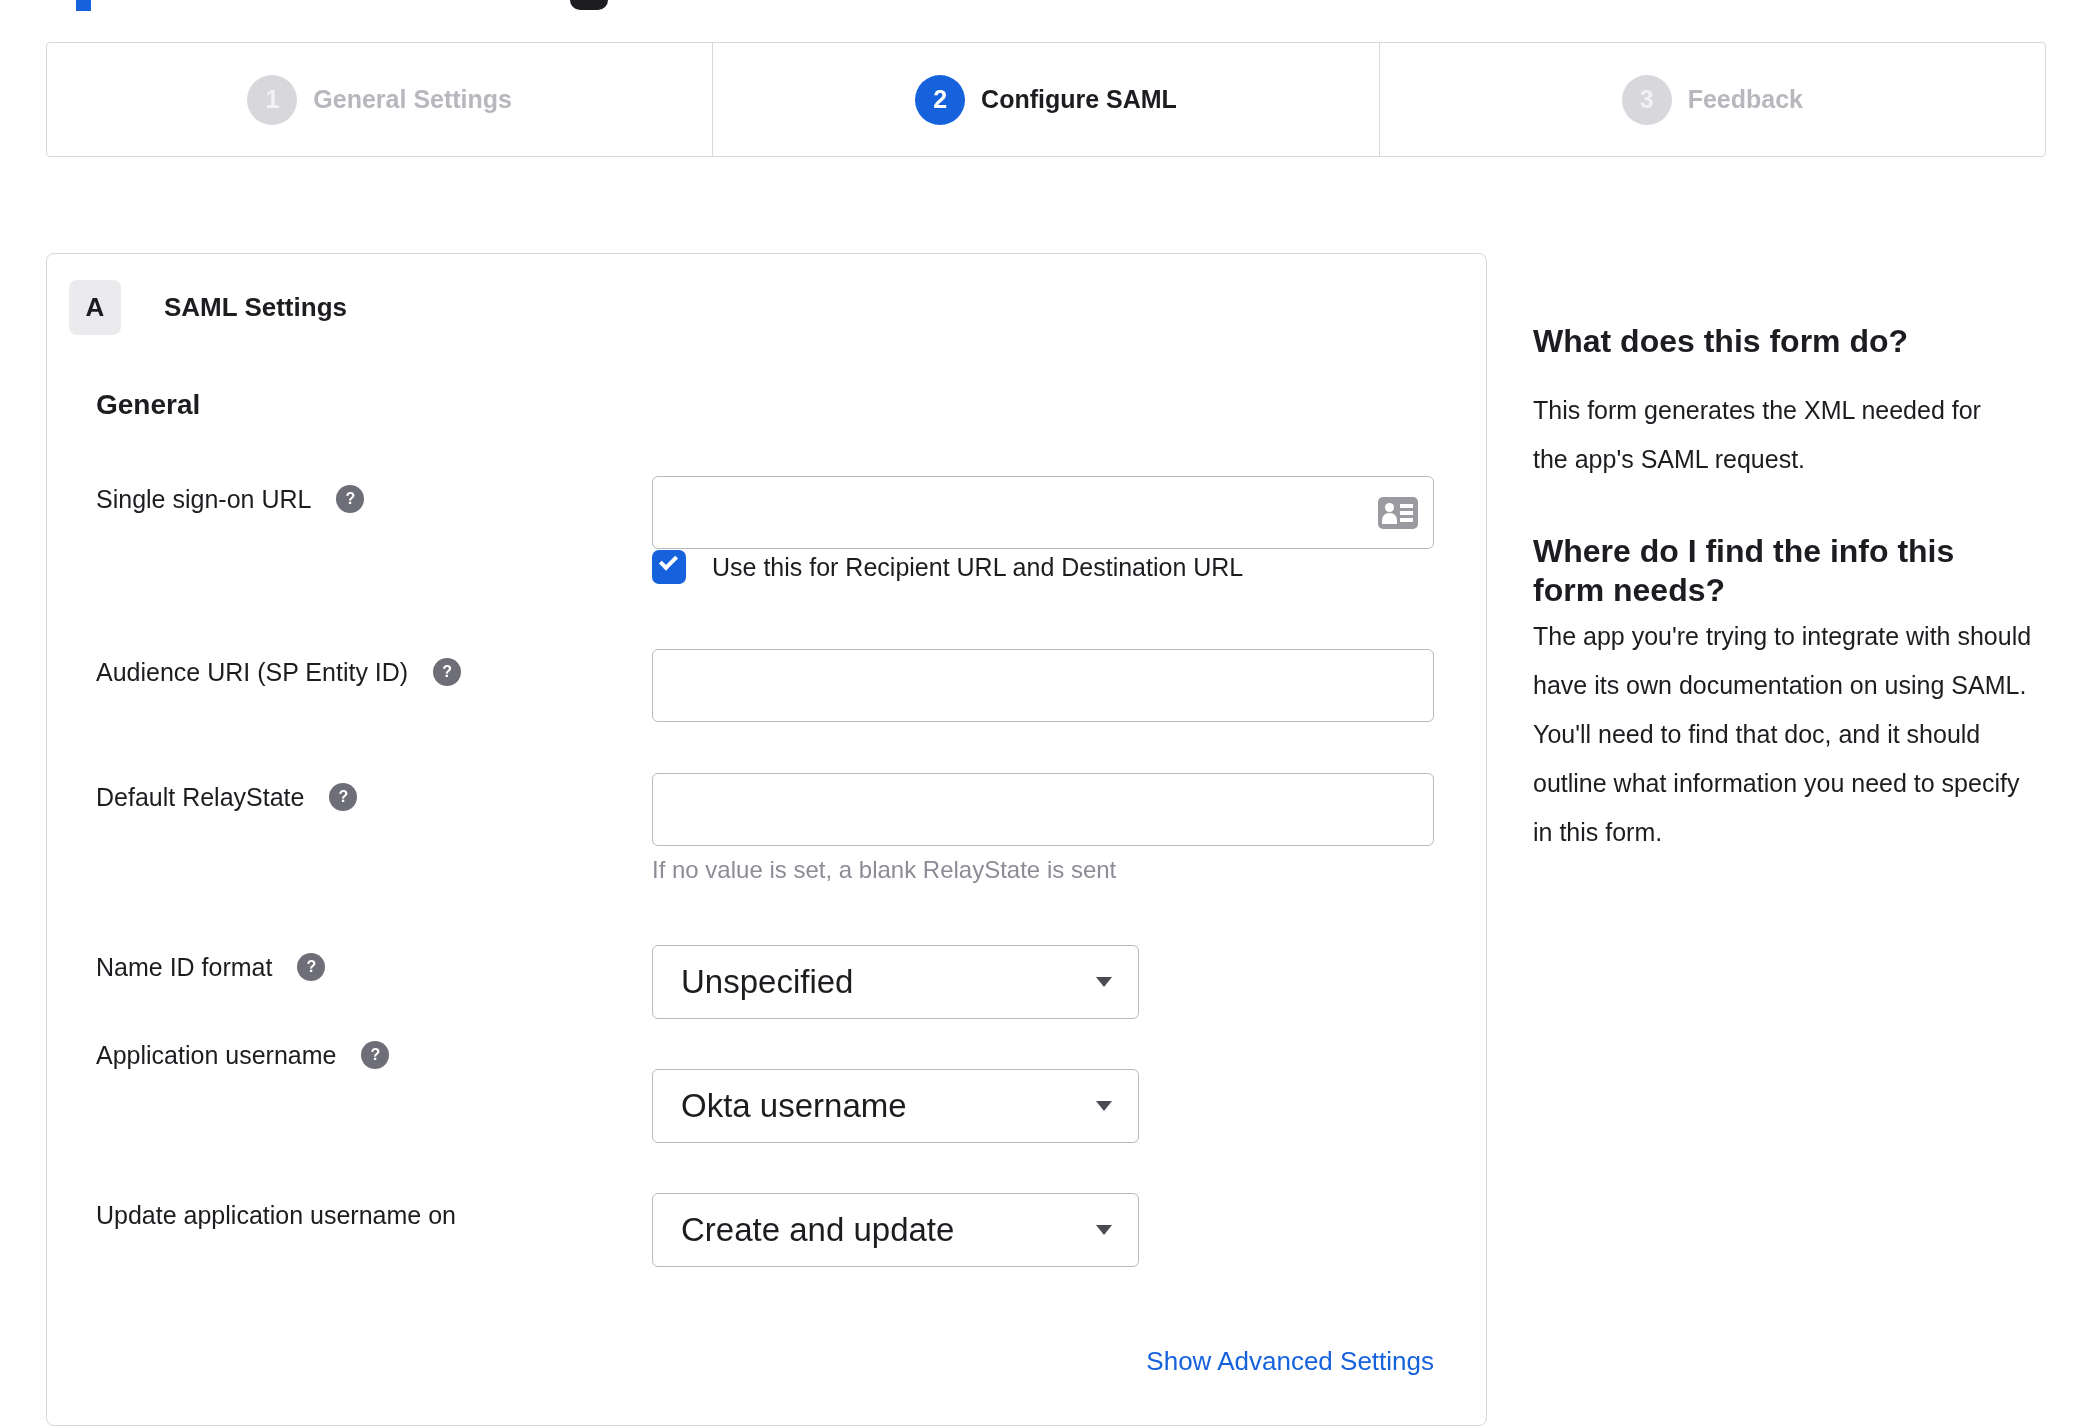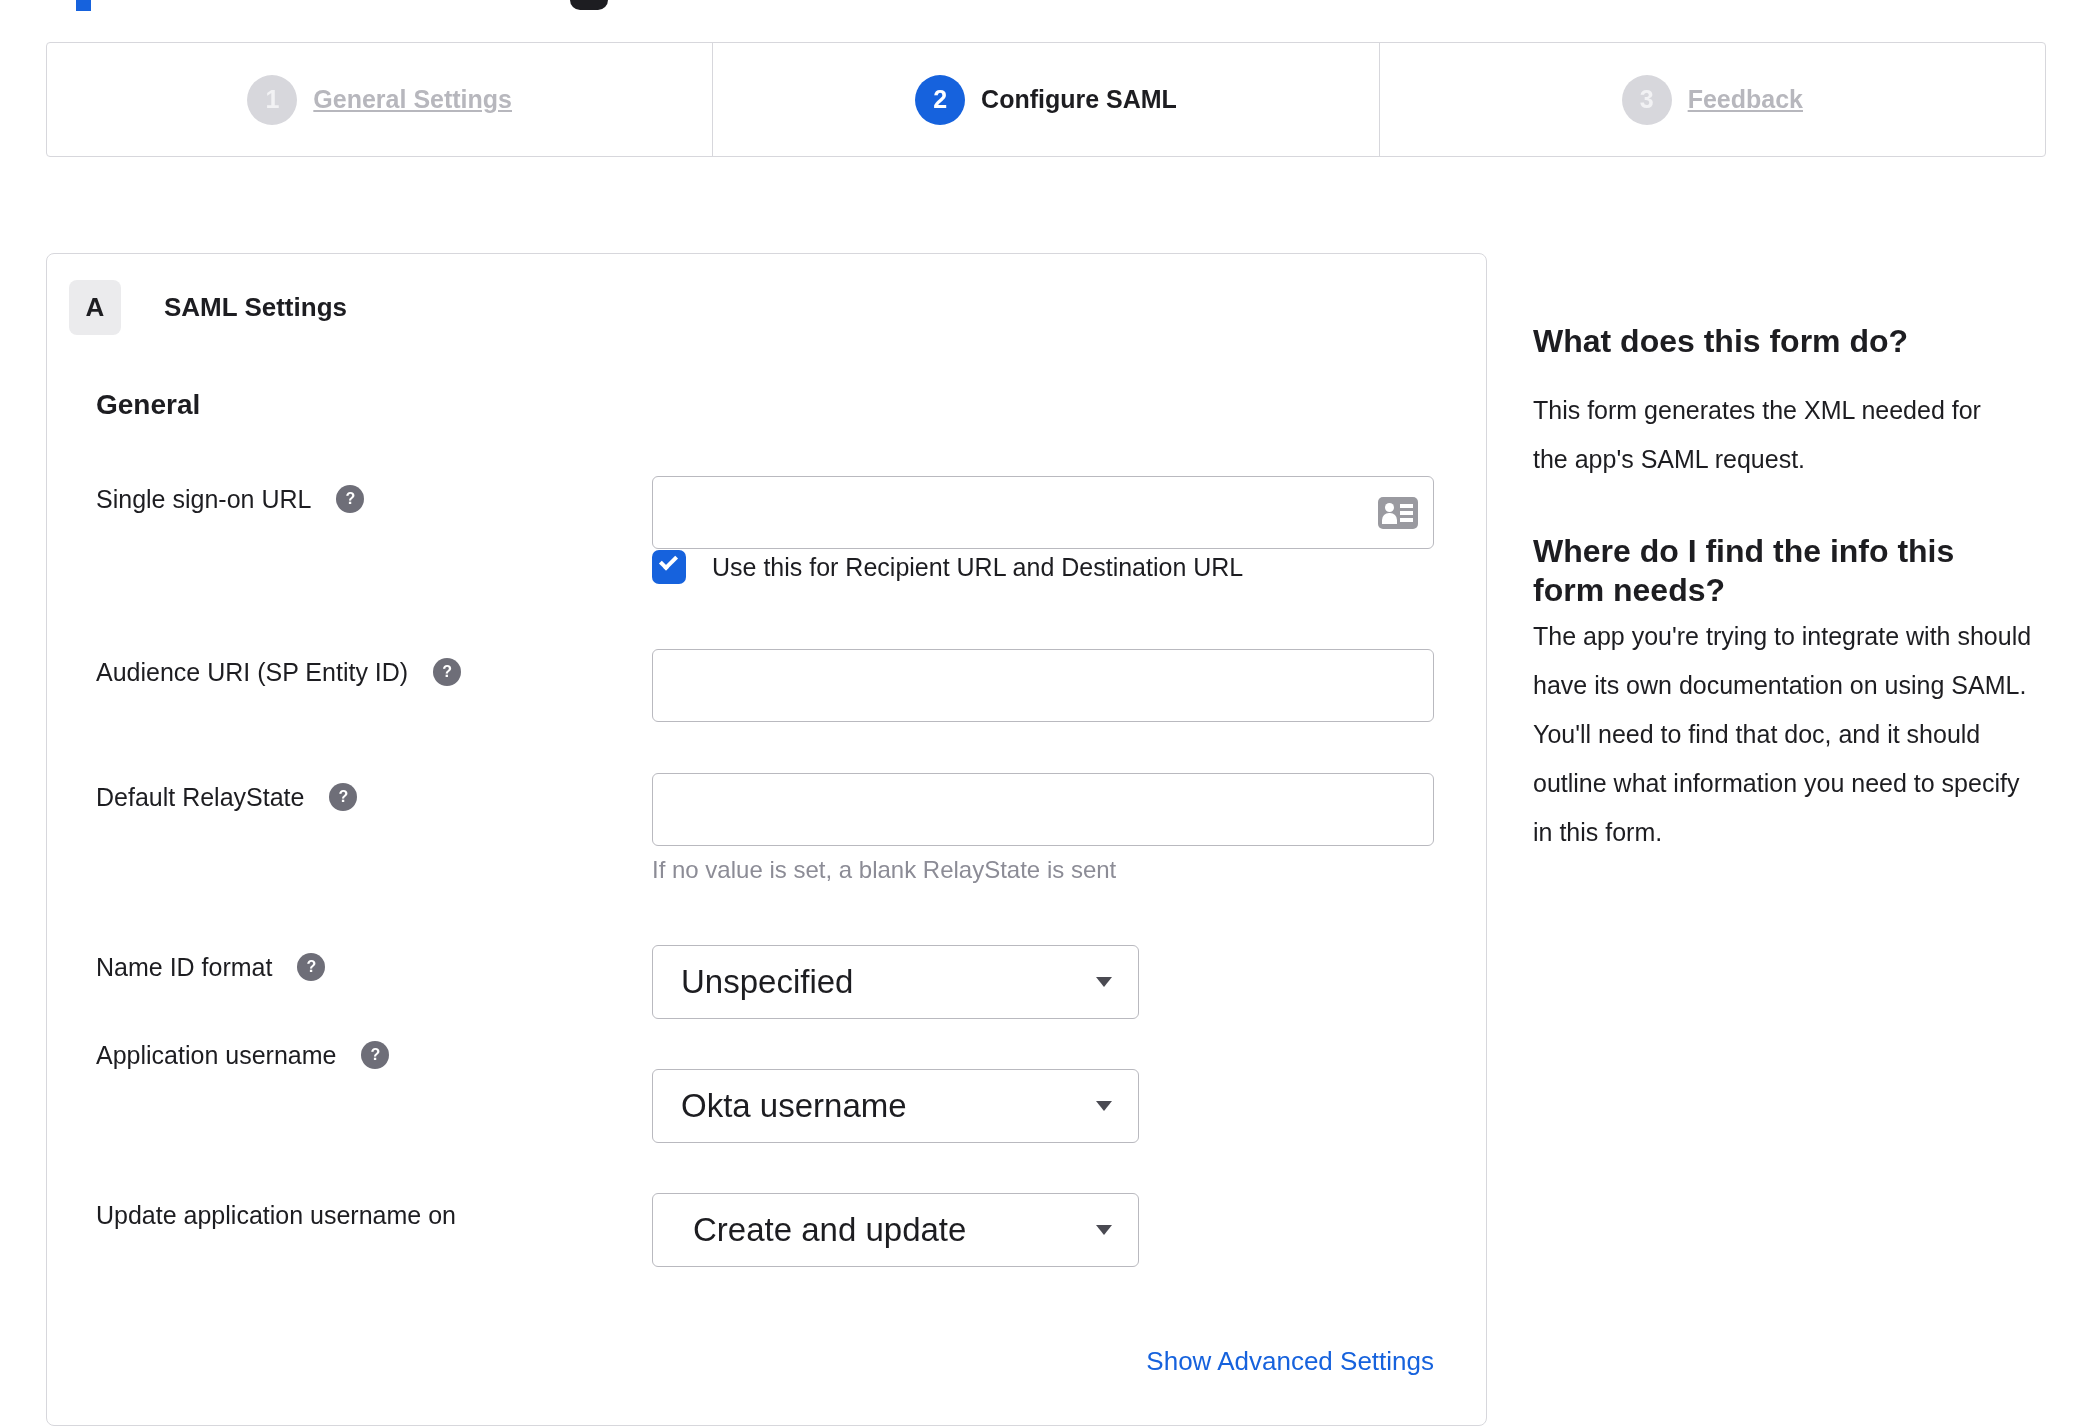--- a/index.html
+++ b/index.html
@@ -31,21 +31,21 @@
   }
   .step{flex:1;display:flex;align-items:center;justify-content:center;gap:16px;cursor:default;}
   .step + .step{border-left:1px solid var(--border-gray);}
   .step-circle{
     width:50px;height:50px;border-radius:50%;display:flex;align-items:center;justify-content:center;
     font-size:25px;font-weight:bold;
   }
   .step.inactive .step-circle{background:var(--inactive-gray);color:#f2f2f4;}
   .step.active .step-circle{background:var(--accent-blue);color:#ffffff;}
   .step-label{font-size:25px;font-weight:bold;}
-  .step.inactive .step-label{color:var(--step-inactive-text);text-decoration:underline;}
+  .step.inactive .step-label{color:var(--step-inactive-text);}
   .step.active .step-label{color:var(--text-dark);}
 
   
   .panel{
     position:absolute;left:46px;top:253px;width:1441px;height:1173px;
     background:#fff;border:1px solid var(--border-gray);border-radius:8px;
   }
   .panel-header{position:absolute;left:22px;top:26px;display:flex;align-items:center;gap:43px;}
   .section-badge{
     width:52px;height:55px;background:var(--badge-bg);border-radius:8px;
@@ -194,21 +194,21 @@
       <span class="help-icon">?</span>
     </div>
     <div class="select" style="top:815px;">
       <span class="select-value">Okta username</span>
       <span class="select-caret"></span>
     </div>
 
     <div class="label-row" style="top:944px;">
       <span class="field-label">Update application username on</span>
     </div>
-    <div class="select" style="top:939px;padding-left:12px;">
+    <div class="select" style="top:939px;">
       <span class="select-value">Create and update</span>
       <span class="select-caret"></span>
     </div>
 
     <a class="advanced-link" href="#">Show Advanced Settings</a>
   </div>
 
   <div class="sidebar-h" style="top:322px;width:480px;">What does this form do?</div>
   <div class="sidebar-p" style="top:386px;width:485px;">This form generates the XML needed for the app's SAML request.</div>
   <div class="sidebar-h" style="top:532px;width:470px;">Where do I find the info this form needs?</div>

